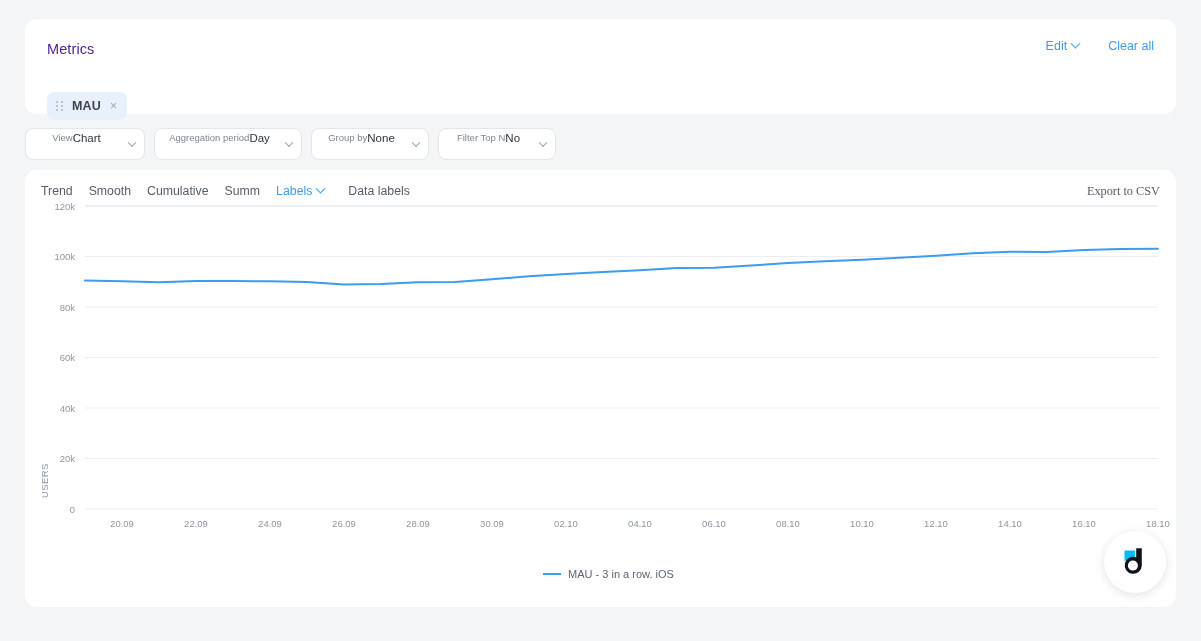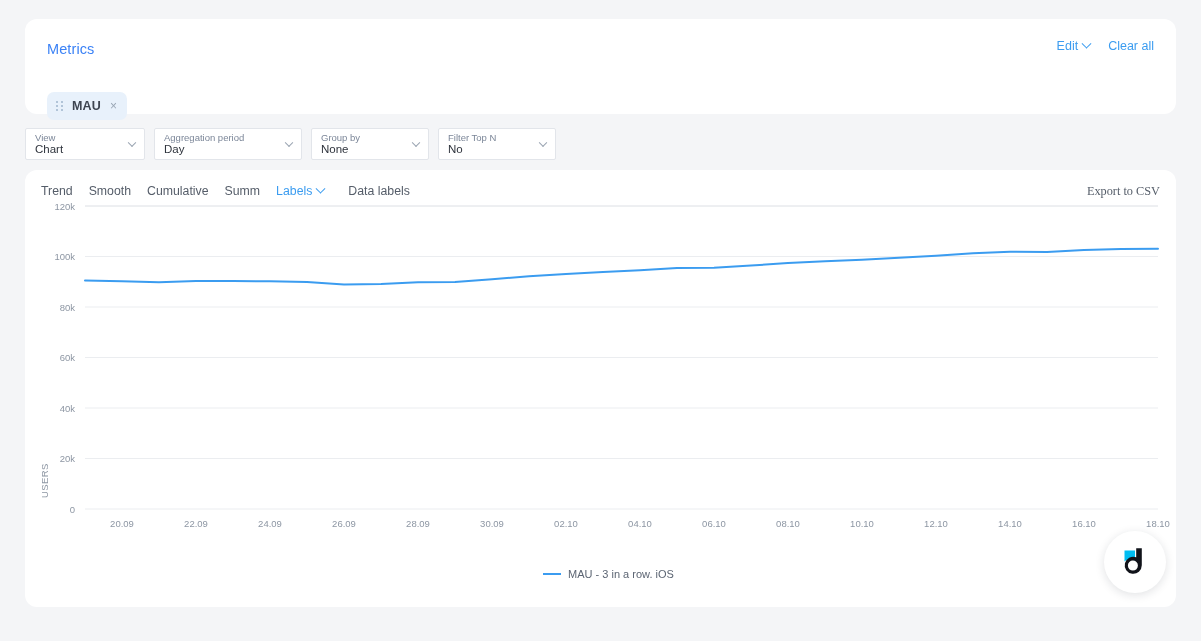--- a/index.html
+++ b/index.html
@@ -15,27 +15,27 @@
   
   .metrics-card {
     background: #ffffff;
     border-radius: 12px;
     padding: 22px 22px 20px 22px;
     position: relative;
     height: 95px;
   }
   .metrics-title {
     font-size: 14.5px;
-    color: #3b82f6;
+    color: #4c1d95;
     letter-spacing: .1px;
   }
   .metrics-actions {
     position: absolute;
     top: 20px; right: 22px;
-    display: flex; align-items: center; gap: 18px;
+    display: flex; align-items: center; gap: 29px;
   }
   .link-btn {
     font-size: 12.5px;
     color: #3b9cf0;
     cursor: pointer;
     display: flex; align-items: center; gap: 5px;
     white-space: nowrap;
   }
   .caret {
     display: inline-block;
@@ -61,24 +61,24 @@
   .drag-dots i { width: 2px; height: 2px; background: #9fb4cc; border-radius: 50%; display: block; }
   .chip-label { font-size: 12.5px; color: #3d4450; font-weight: bold; letter-spacing: .2px; }
   .chip-close { font-size: 12px; color: #9aa6b5; line-height: 1; cursor: pointer; }
 
   
   .filters { display: flex; gap: 9px; margin-top: 14px; }
   .select {
     position: relative;
     background: #ffffff;
     border: 1px solid #e2e5ea;
-    border-radius: 2px;
+    border-radius: 8px;
     height: 32px;
     padding: 3px 26px 3px 9px;
-    display: flex; flex-direction: column; justify-content: center;
+    display: flex; justify-content: center;
     cursor: pointer;
   }
   .select-label { font-size: 9.5px; color: #7b8698; line-height: 11px; }
   .select-value { font-size: 11.5px; color: #2f343d; line-height: 13px; }
   .select-caret {
     position: absolute; right: 9px; top: 50%;
     width: 6px; height: 6px;
     border-right: 1.2px solid #9aa4b2;
     border-bottom: 1.2px solid #9aa4b2;
     transform: translateY(-70%) rotate(45deg);

